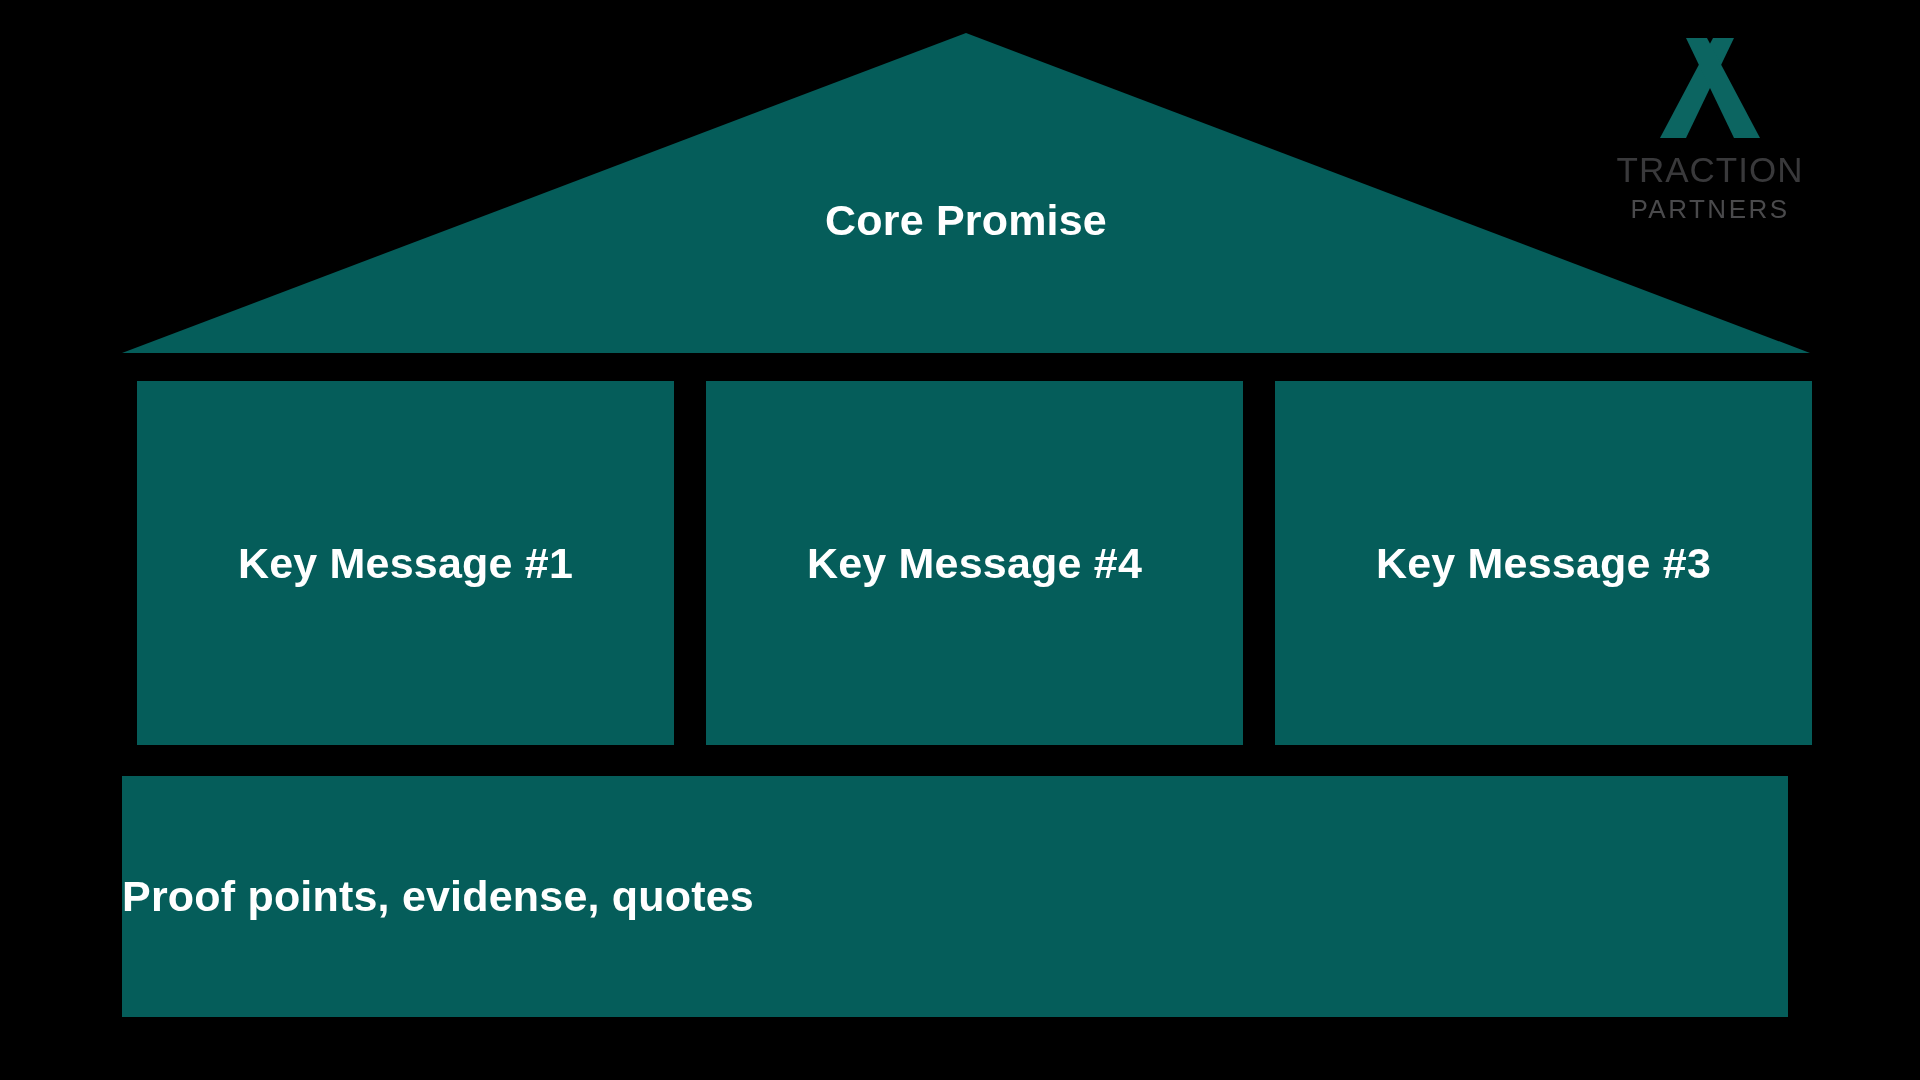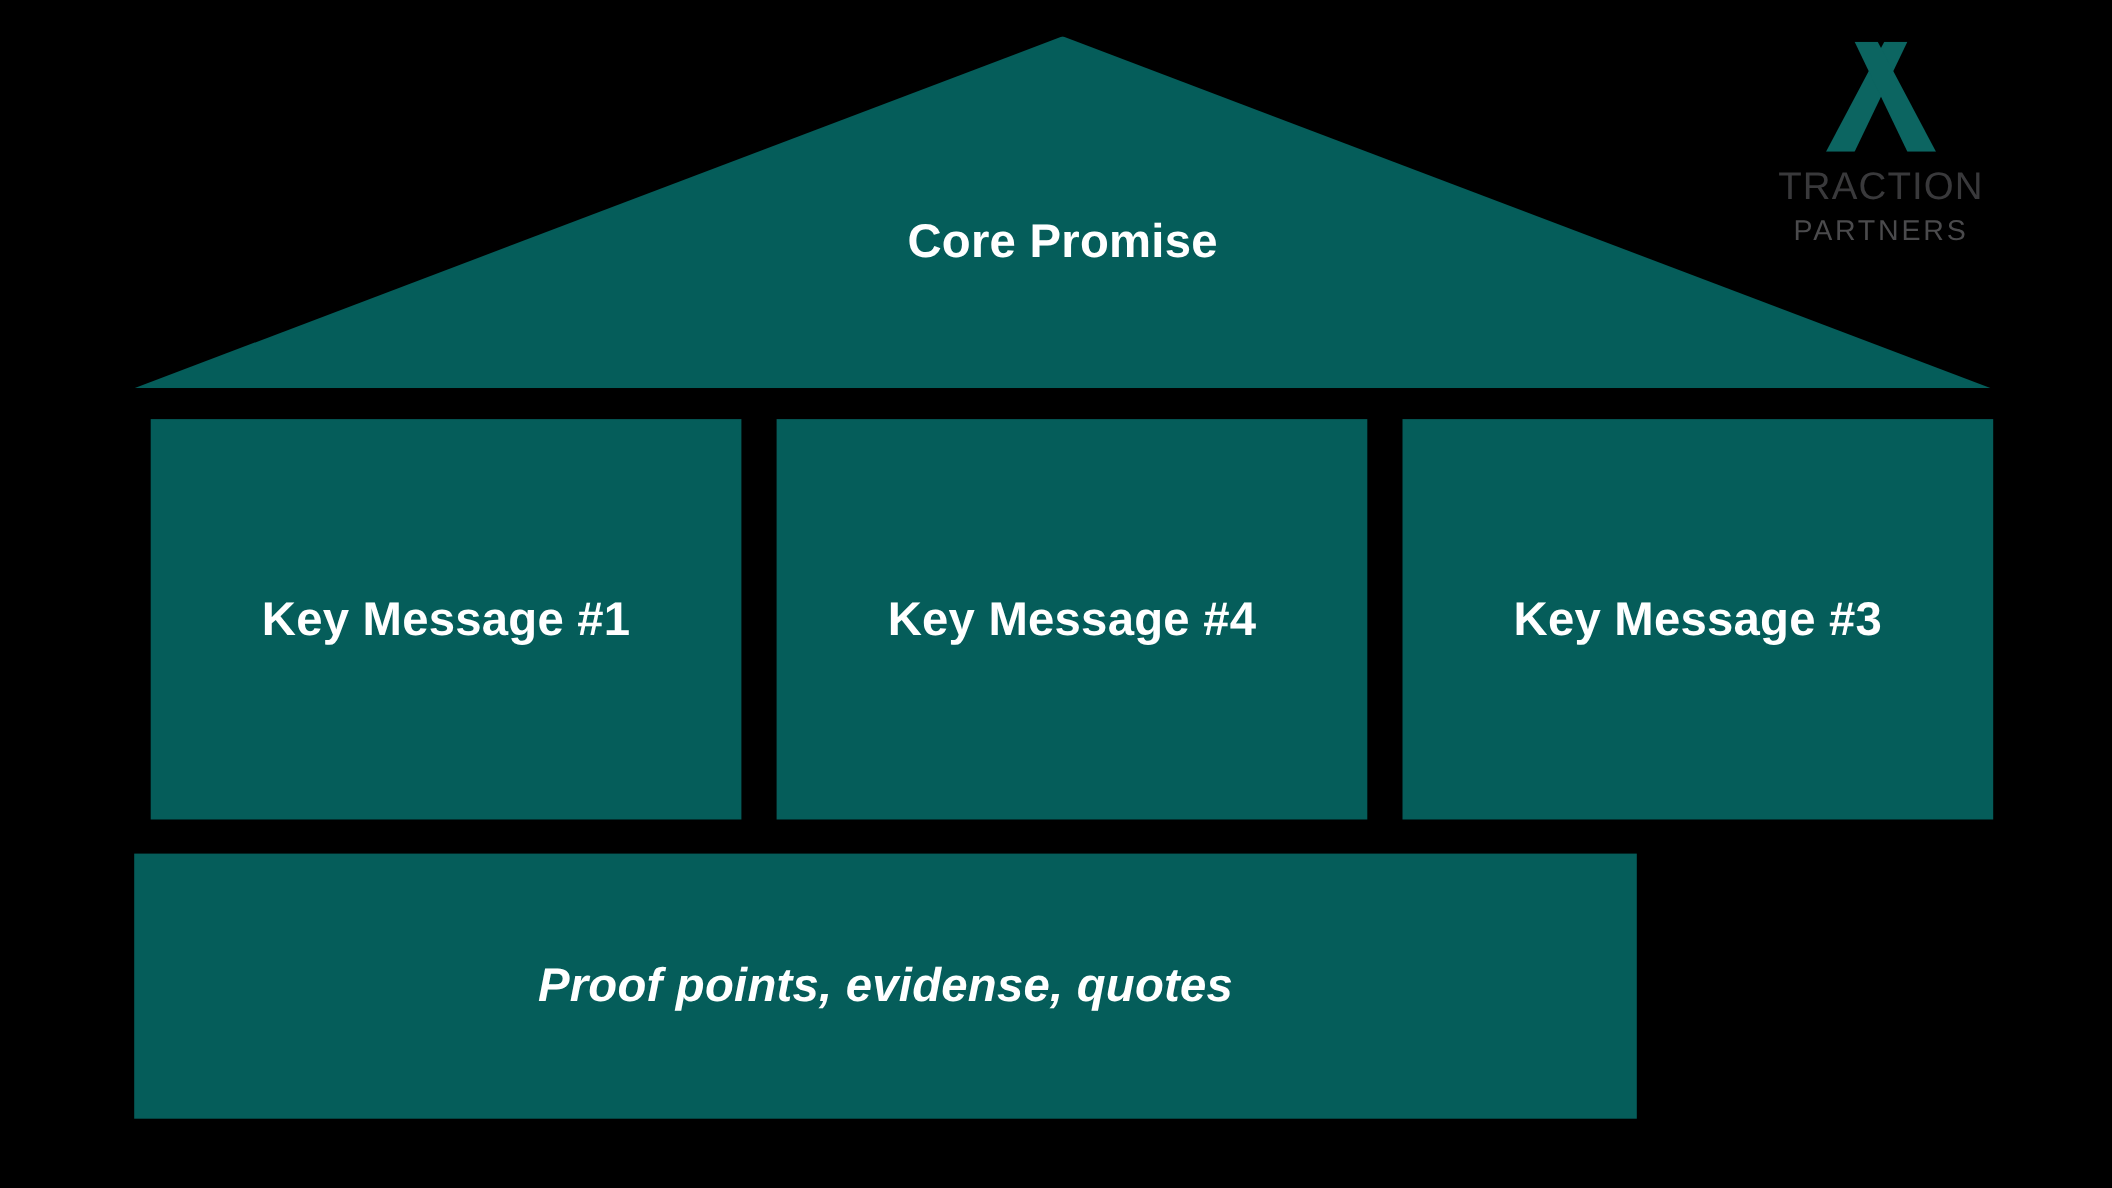--- a/index.html
+++ b/index.html
@@ -48,23 +48,23 @@
   }
   .pillar-label{
     color:var(--text);
     font-size:43px;font-weight:bold;
     letter-spacing:0.2px;
   }
 
   
   .foundation{
     position:absolute;
-    left:122px;top:776px;width:1366px;height:241px;
+    left:122px;top:776px;width:1666px;height:241px;
     background:var(--teal);
-    display:flex;align-items:center;justify-content:center;font-style:italic;
+    display:flex;align-items:center;justify-content:flex-start;
   }
   .foundation-label{
     color:var(--text);
     font-size:43px;font-weight:bold;
     letter-spacing:0.2px;
   }
 
   
   .logo{
     position:absolute;

